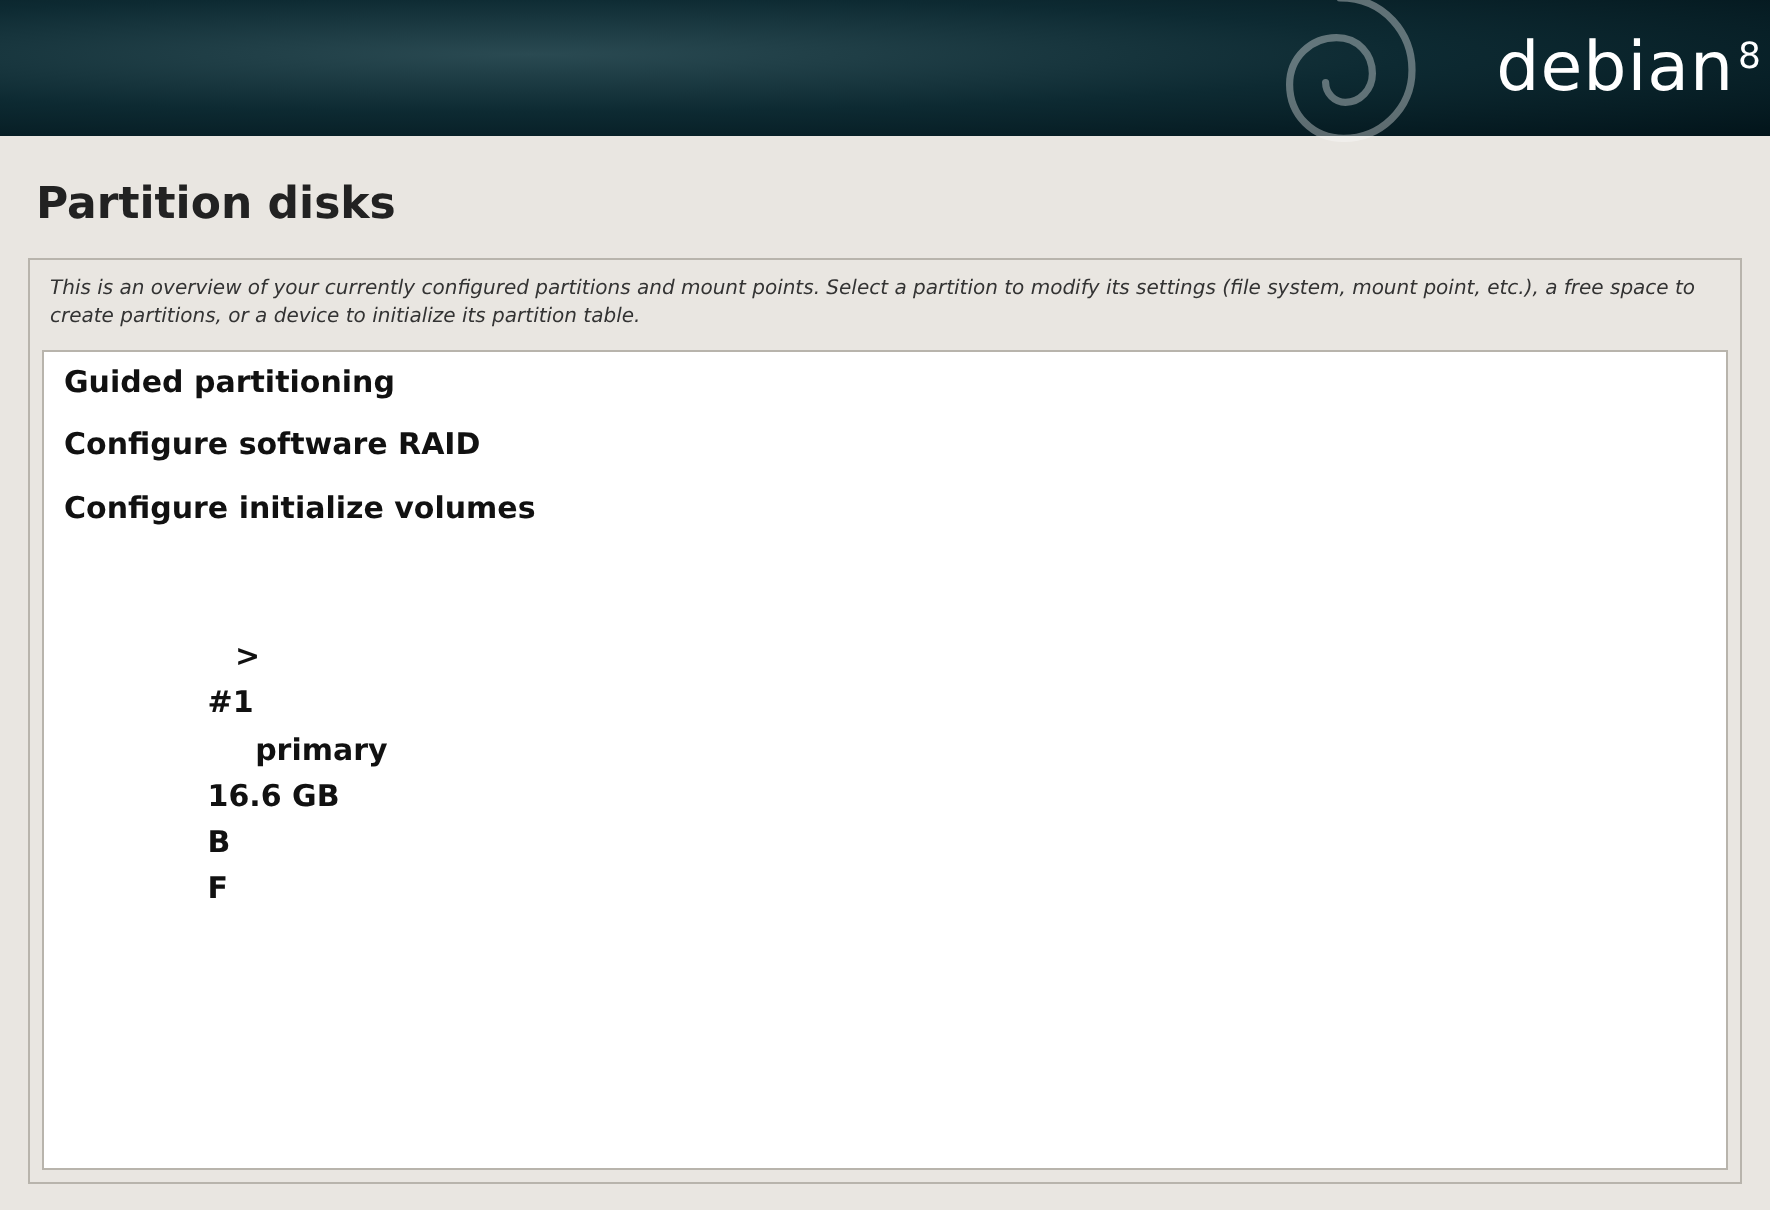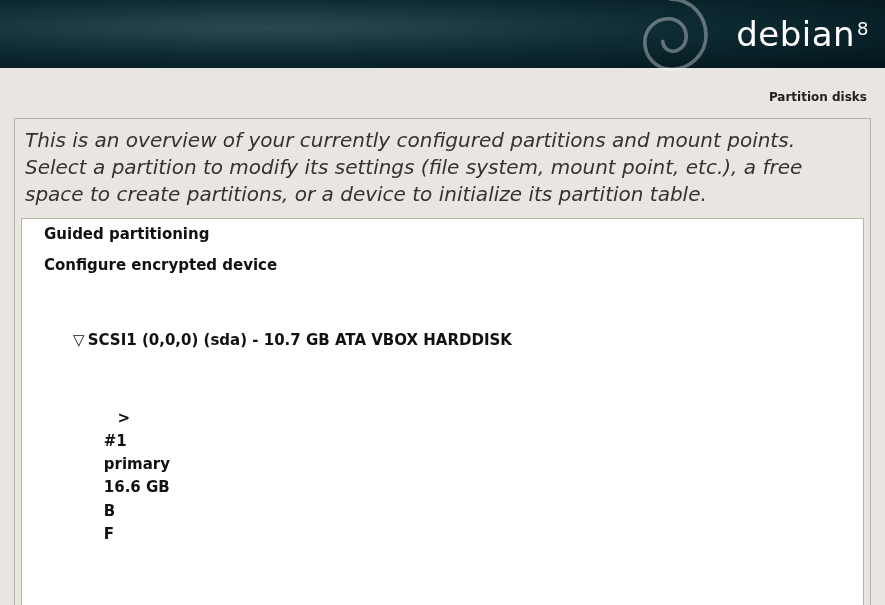--- a/index.html
+++ b/index.html
@@ -13,79 +13,78 @@
   .swirl {
     position: absolute;
     right: 170px;
     top: -10px;
     width: 90px;
     height: 90px;
     opacity: 0.35;
   }
   .brand {
     position: absolute;
-    right: 18px;
+    right: 6px;
     top: 14px;
     color: #fff;
     font-size: 34px;
     font-weight: 400;
     letter-spacing: 0.5px;
   }
   .brand sup { font-size: 18px; vertical-align: top; position: relative; top: 4px; left: 2px; }
   .page {
     padding: 0 14px;
   }
   .page-title {
-    font-size: 12px;
+    font-size: 22px;
     font-weight: bold;
     color: #222;
     padding: 22px 4px 14px 4px;
-    text-align: right;
   }
   .panel {
     border: 1px solid #b8b4ac;
     background: #e9e6e1;
   }
   .instructions {
     font-style: italic;
-    font-size: 20px;
+    font-size: 10px;
     color: #333;
     padding: 8px 10px 10px 10px;
     line-height: 1.35;
   }
   .listbox {
     border: 1px solid #b8b4ac;
     background: #fff;
     margin: 0 6px 6px 6px;
     height: 410px;
     overflow: hidden;
   }
   .item {
     font-size: 15px;
     color: #111;
     font-weight: bold;
     padding: 4px 0 4px 22px;
     white-space: pre;
     line-height: 1.55;
     cursor: pointer;
   }
-  .item.indent0 { padding-left: 22px; }
+  .item.indent0 { padding-left: 10px; }
   .item.disk { padding-left: 8px; }
   .item.part { padding-left: 40px; font-weight: bold; }
   .item.spacer { height: 20px; }
   .tri {
     display: inline-block;
     width: 14px;
     text-align: center;
     margin-right: 2px;
   }
   .partrow span { display:inline-block; }
   .c-arrow { width: 40px; text-align:center; }
   .c-num   { width: 40px; }
-  .c-type  { width: 90px; }
+  .c-type  { width: 90px; text-align: right; }
   .c-size  { width: 90px; }
   .c-b     { width: 30px; }
   .c-f     { width: 30px; }
 </style>
 </head>
 <body>
 
 <div class="header">
   <svg class="swirl" viewBox="0 0 100 100">
     <path d="M50 10 C75 10 90 30 90 50 C90 72 72 88 52 88 C35 88 22 75 22 58 C22 43 34 32 48 32 C60 32 68 41 68 52 C68 61 61 68 53 68 C47 68 42 63 42 57" fill="none" stroke="#ffffff" stroke-width="4" stroke-linecap="round"></path>
@@ -96,27 +95,25 @@
 </div>
 
 <div class="page">
   <div class="page-title">Partition disks</div>
 
   <div class="panel">
     <div class="instructions">This is an overview of your currently configured partitions and mount points. Select a partition to modify its settings (file system, mount point, etc.), a free space to create partitions, or a device to initialize its partition table.</div>
 
     <div class="listbox">
       <div class="item indent0">Guided partitioning</div>
-      <div class="item indent0">Configure encrypted device</div>
+      <div class="item indent0">Configure software RAID</div>
+      <div class="item indent0">Configure initialize volumes</div>
 
       <div class="item spacer"></div>
 
-      <div class="item disk">
-        <span class="tri">▽</span><span>SCSI1 (0,0,0) (sda) - 10.7 GB ATA VBOX HARDDISK</span>
-      </div>
 
       <div class="item part partrow">
         <span class="c-arrow">&gt;</span>
         <span class="c-num">#1</span>
         <span class="c-type">primary</span>
         <span class="c-size">16.6 GB</span>
         <span class="c-b">B</span>
         <span class="c-f">F</span>
         
         

